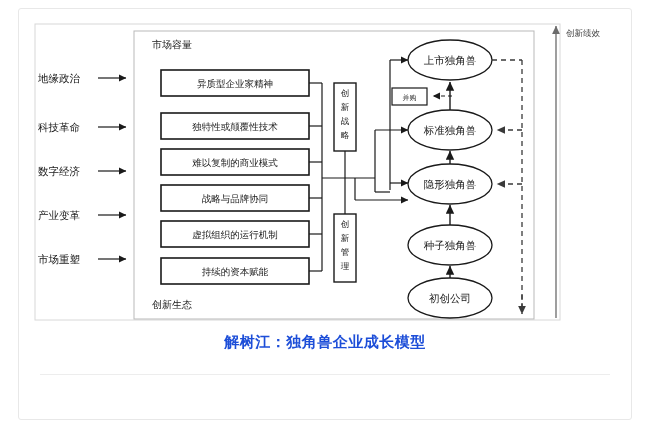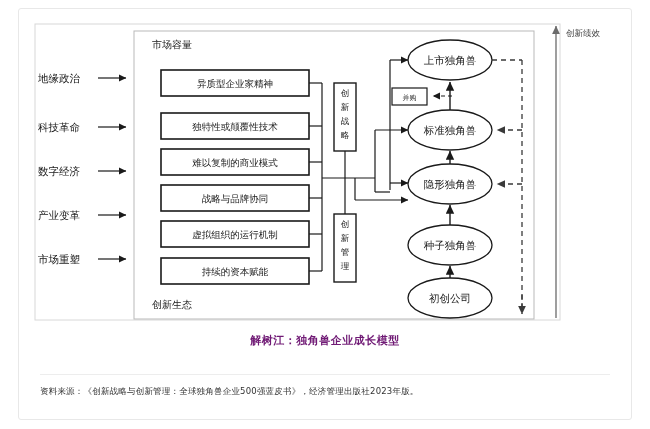--- a/index.html
+++ b/index.html
@@ -19,21 +19,21 @@
   .txt{font-family:"DejaVu Sans","Liberation Sans",sans-serif;fill:#1a1a1a;}
   .drv-label{font-size:10.5px;}
   .box-label{font-size:9.5px;}
   .grp-label{font-size:10px;}
   .ell-label{font-size:10.5px;}
   .vert-label{font-size:8.5px;}
   .tiny-label{font-size:7px;}
   .axis-label{font-size:8.5px;fill:#444;}
   .title{
     position:absolute;left:0;top:333px;width:650px;text-align:center;
-    font-size:11px;font-weight:bold;color:#701a75;letter-spacing:.5px;
+    font-size:15px;font-weight:bold;color:#1d4ed8;letter-spacing:.5px;
     font-family:"DejaVu Sans","Liberation Sans",sans-serif;
   }
   .source{
     position:absolute;left:40px;top:386px;width:560px;
     font-size:8.5px;color:#333;letter-spacing:.2px;
     font-family:"DejaVu Sans","Liberation Sans",sans-serif;
   }
   .divider{position:absolute;left:40px;top:374px;width:570px;height:1px;background:#ededed;}
 </style>
 </head>
@@ -189,14 +189,13 @@
     </g>
 
     <g>
       <line x1="556" y1="318" x2="556" y2="26" stroke="#6b6b6b" stroke-width="1.3" marker-end="url(#arrHeadGray)"></line>
       <text class="txt axis-label" x="566" y="36">创新绩效</text>
     </g>
   </svg>
 
   <div class="title">解树江：独角兽企业成长模型</div>
   <div class="divider"></div>
-  <div class="source">资料来源：《创新战略与创新管理：全球独角兽企业500强蓝皮书》，经济管理出版社2023年版。</div>
 </div>
 
 </body></html>

